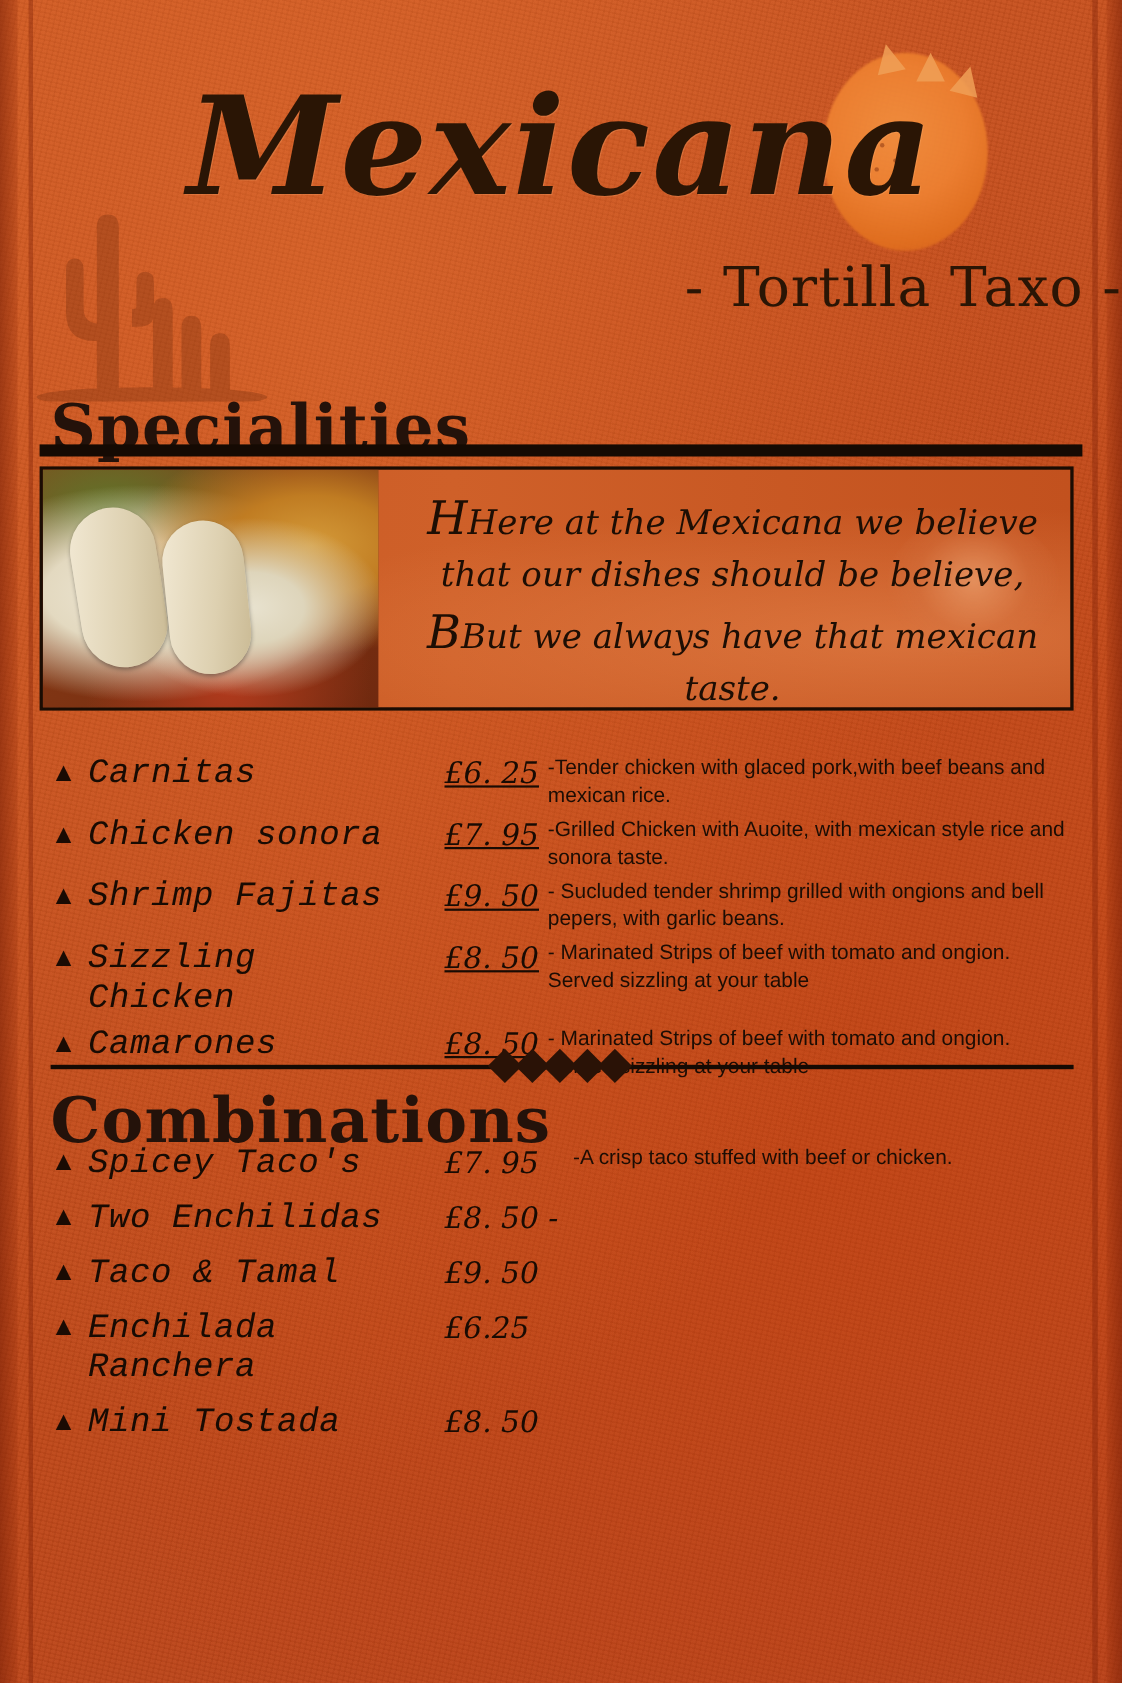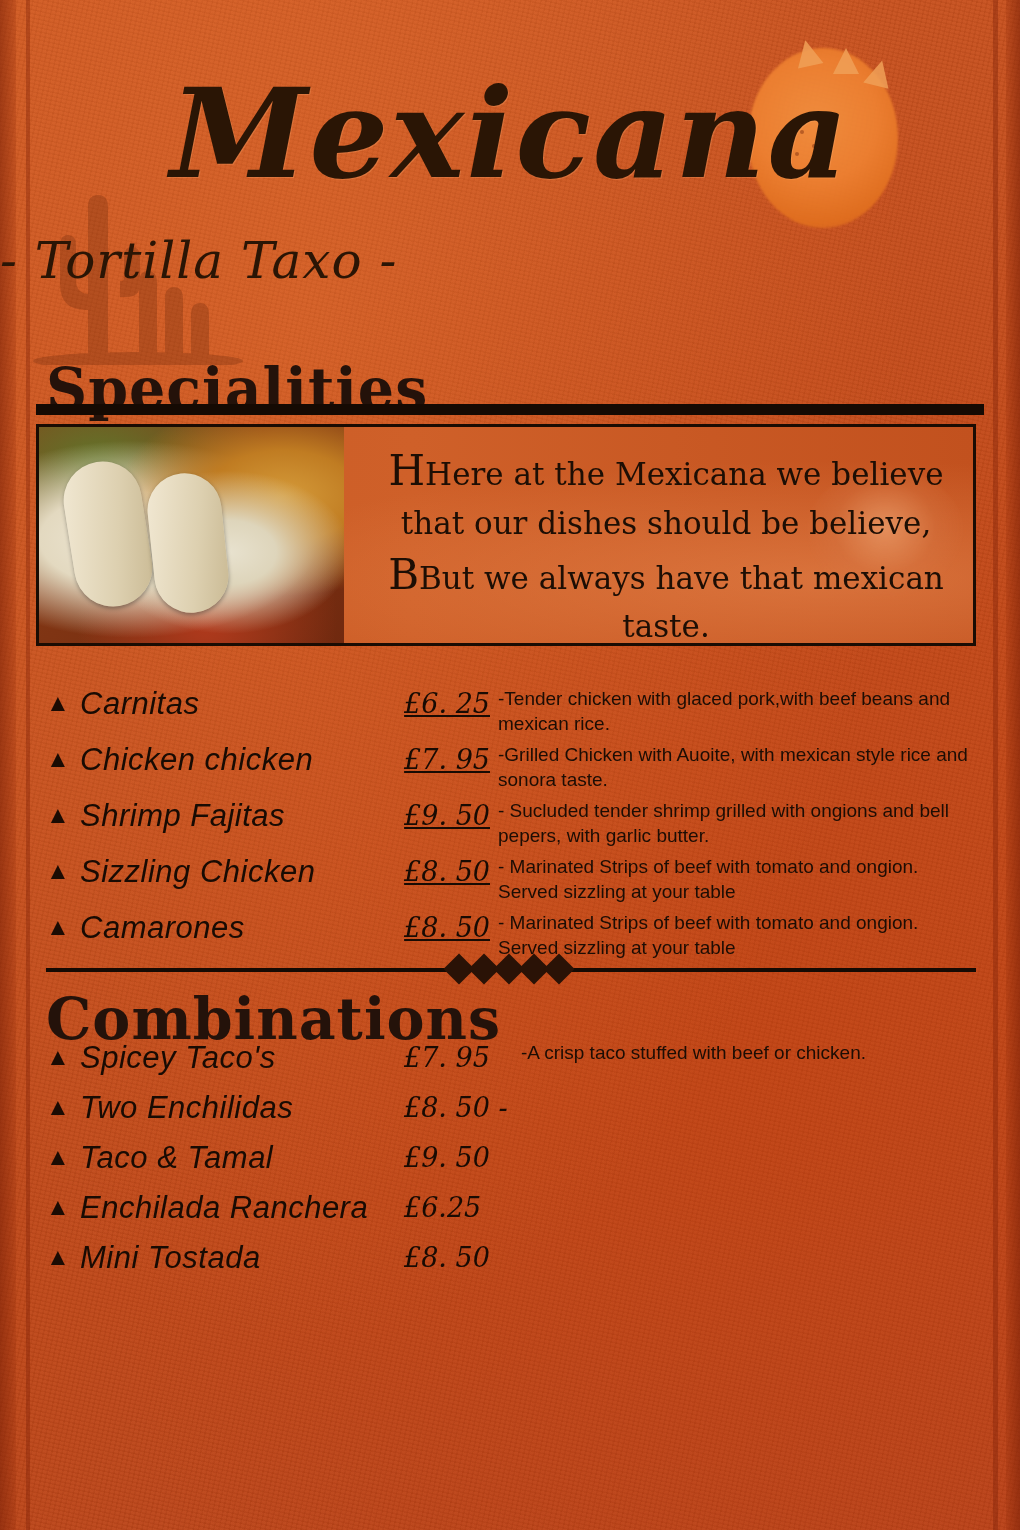--- a/index.html
+++ b/index.html
@@ -81,23 +81,22 @@
     font-weight: bold;
     font-size: 124px;
     line-height: 1;
     color: #2a1505;
     letter-spacing: 2px;
     text-shadow: 1px 1px 0 rgba(255,180,120,0.25);
   }
   .sub-brand {
     position: absolute;
     left: 0; right: 0; top: 232px;
-    text-align: left;
-    font-family: "DejaVu Serif", serif;
-    font-style: italic;
+    text-align: right;
+    font-family: "DejaVu Serif", serif;
     font-size: 50px;
     color: #2a1505;
     letter-spacing: 1px;
   }
 
   .section-title {
     position: absolute;
     font-family: "DejaVu Serif", serif;
     font-weight: bold;
     font-size: 57px;
@@ -165,20 +164,21 @@
     background:
       radial-gradient(ellipse at 50% 45%, rgba(236,160,110,0.8) 0%, rgba(215,120,70,0.35) 45%, rgba(200,90,40,0) 72%);
     filter: blur(1px);
     opacity: 0.9;
   }
   .intro-text {
     position: absolute;
     left: 318px; top: 14px;
     width: 618px;
     font-family: "DejaVu Serif", serif;
+    font-style: italic;
     font-size: 31px;
     line-height: 1.42;
     color: #1d0e04;
     text-align: center;
   }
   .intro-text .big { font-size: 42px; }
 
   
   .items {
     position: absolute;
@@ -197,21 +197,21 @@
   .bullet {
     flex: none;
     width: 34px;
     font-size: 24px;
     line-height: 34px;
     color: #1a0b03;
     text-align: left;
   }
   .name {
     flex: none;
-    font-family: Liberation Sans, sans-serif;
+    font-family: Liberation Mono, monospace;
     font-style: italic;
     font-size: 31px;
     line-height: 36px;
     color: #180b03;
     letter-spacing: 0.5px;
   }
   #specialities-items .name { width: 300px; }
   #combinations-items .name { width: 310px; }
 
   .price {
@@ -287,29 +287,29 @@
 
   <div class="items" id="specialities-items">
     <div class="row">
       <span class="bullet">▲</span>
       <span class="name">Carnitas</span>
       <span class="price">£6. 25</span>
       <span class="desc">-Tender chicken with  glaced pork,with beef beans and mexican rice.</span>
     </div>
     <div class="row">
       <span class="bullet">▲</span>
-      <span class="name">Chicken chicken</span>
+      <span class="name">Chicken sonora</span>
       <span class="price">£7. 95</span>
       <span class="desc">-Grilled Chicken with Auoite, with mexican style rice and sonora taste.</span>
     </div>
     <div class="row">
       <span class="bullet">▲</span>
       <span class="name">Shrimp Fajitas</span>
       <span class="price">£9. 50</span>
-      <span class="desc">- Sucluded tender shrimp grilled with ongions and bell pepers, with garlic butter.</span>
+      <span class="desc">- Sucluded tender shrimp grilled with ongions and bell pepers, with garlic beans.</span>
     </div>
     <div class="row">
       <span class="bullet">▲</span>
       <span class="name">Sizzling Chicken</span>
       <span class="price">£8. 50</span>
       <span class="desc">- Marinated Strips of beef with tomato and ongion. Served sizzling at your table</span>
     </div>
     <div class="row">
       <span class="bullet">▲</span>
       <span class="name">Camarones</span>

